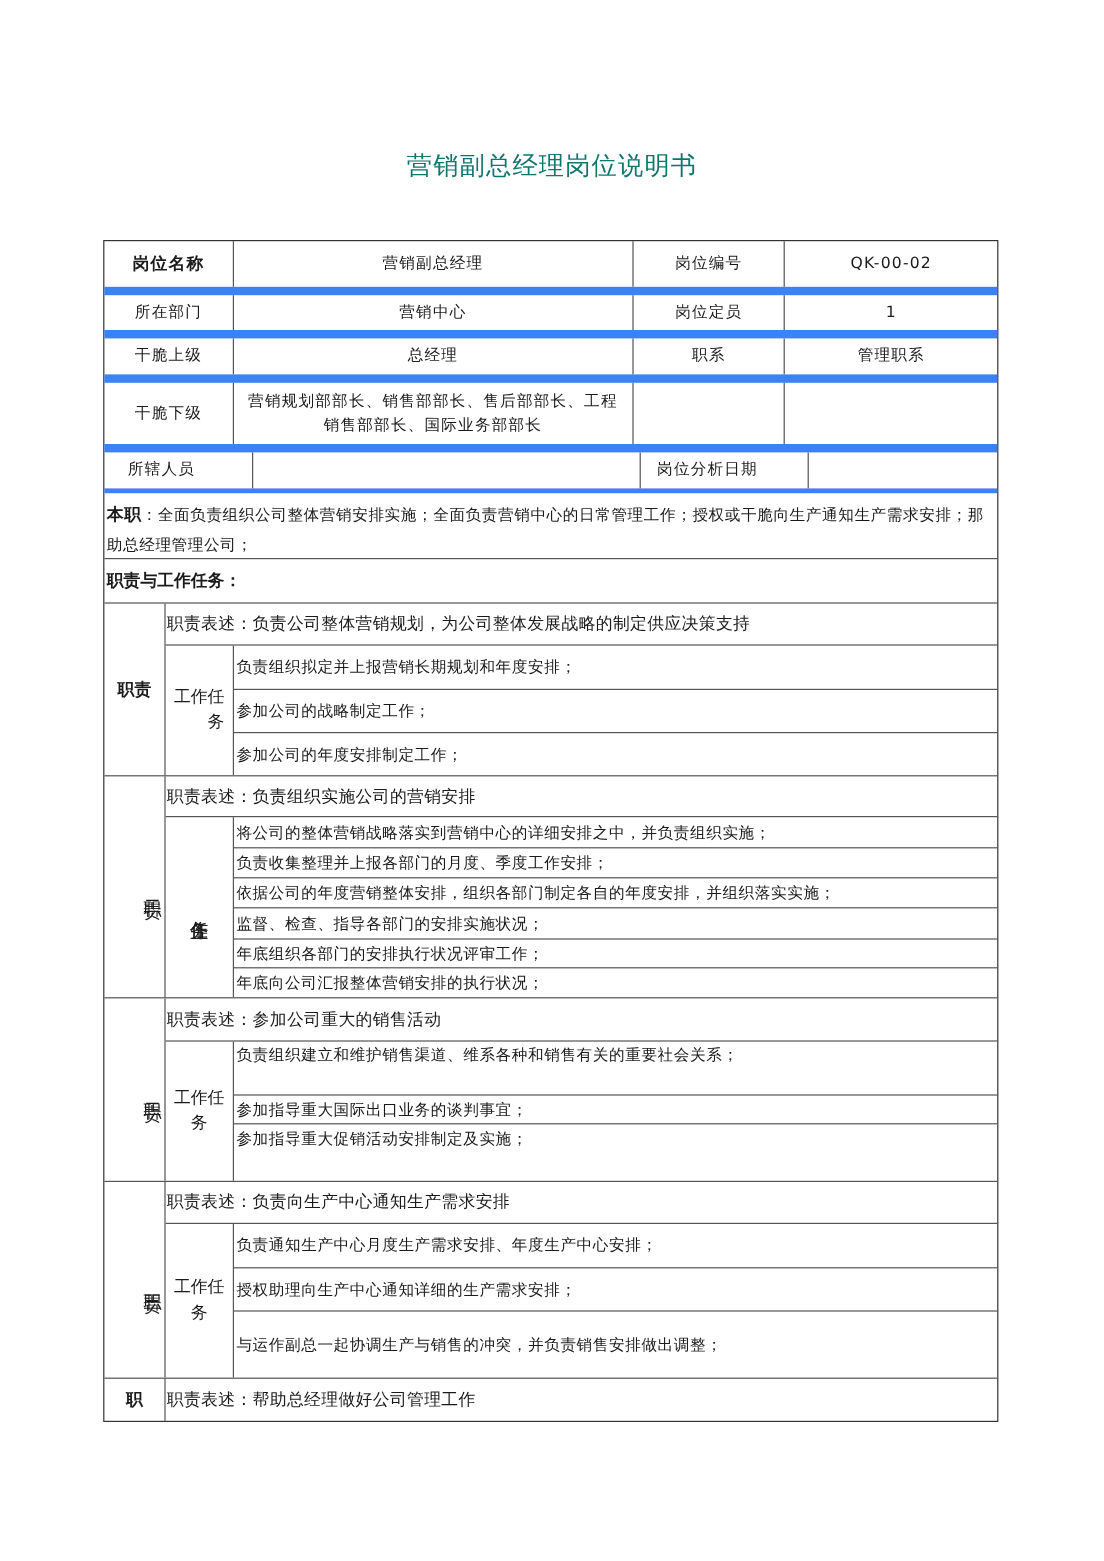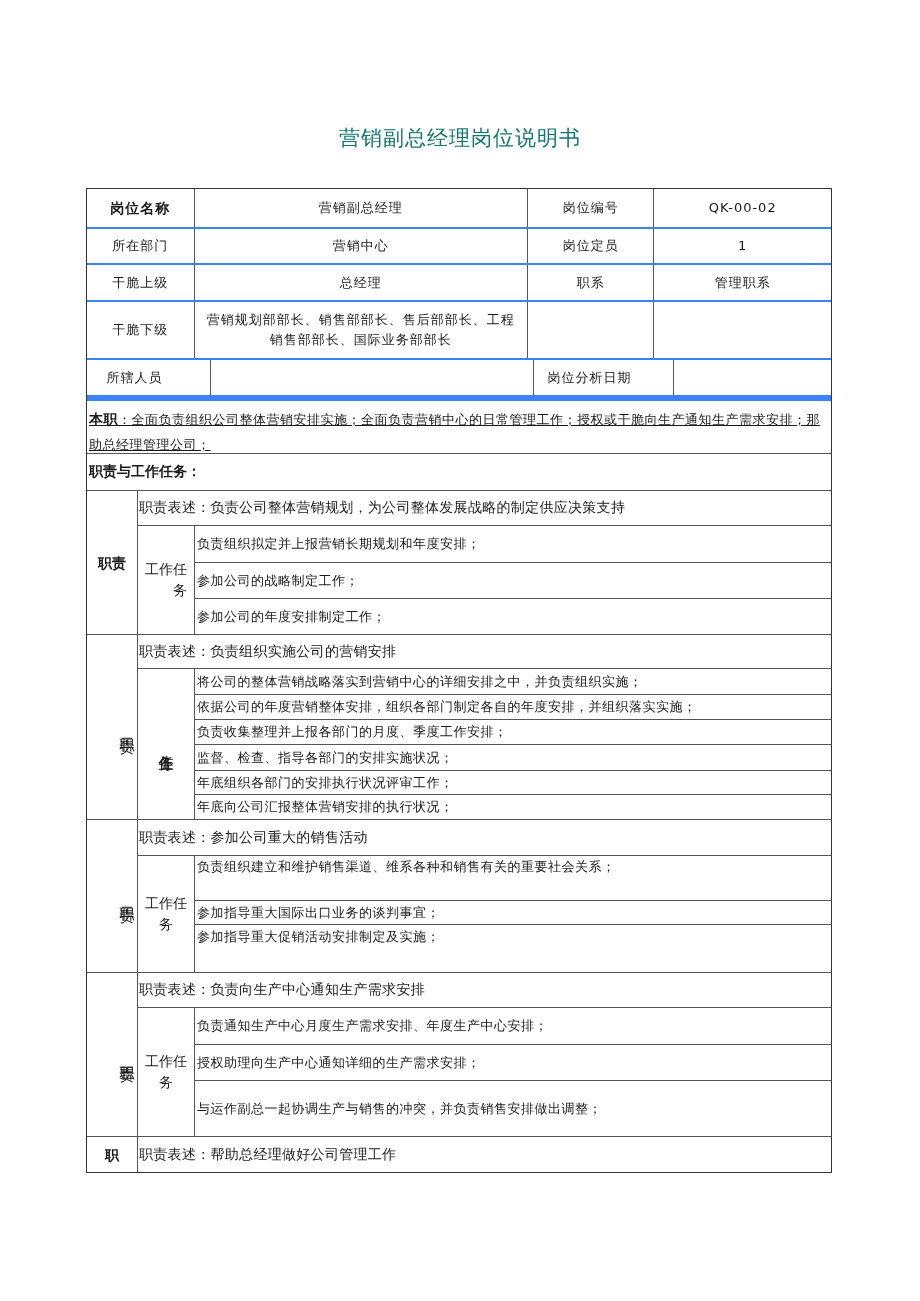--- a/index.html
+++ b/index.html
@@ -23,28 +23,28 @@
       text-align: center;
       font-size: 21px;
       letter-spacing: 1px;
       font-family: "DejaVu Sans", "Liberation Sans", sans-serif;
       font-weight: normal;
       color: #0f766e;
     }
     .doc {
       position: absolute;
       left: 86px;
-      top: 188px;
+      top: 200px;
       width: 746px;
       border: 1px solid #333;
       box-sizing: border-box;
     }
     .row {
       display: flex;
-      border-top: 2px solid #3b82f6;
+      border-top: 7px solid #3b82f6;
       box-sizing: border-box;
     }
     .row:first-child { border-top: none; }
     .cell {
       box-sizing: border-box;
       display: flex;
       align-items: center;
       justify-content: center;
       text-align: center;
       font-size: 13px;
@@ -55,27 +55,26 @@
     }
     .cell:first-child { border-left: none; }
     .c1 { width: 107px; }
     .c2 { width: 334px; }
     .c3 { width: 127px; }
     .c4 { width: 178px; }
     .bold { font-weight: bold; font-family: "DejaVu Sans", "Liberation Sans", sans-serif; font-size: 14px; }
     .sans { font-family: "DejaVu Sans", "Liberation Sans", sans-serif; }
 
     .fullrow {
-      border-top: 6px solid #3b82f6;
+      border-top: 4px solid #3b82f6;
       box-sizing: border-box;
       padding: 6px 2px 4px 2px;
       font-size: 13px;
       line-height: 25px;
       letter-spacing: 0.5px;
-      text-decoration: underline;
     }
     .fullrow .lead {
       font-weight: bold;
       font-family: "DejaVu Sans", "Liberation Sans", sans-serif;
       font-size: 14px;
     }
     .heading-row {
       border-top: 1px solid #555;
       box-sizing: border-box;
       height: 37px;
@@ -231,22 +230,22 @@
   </div>
 
   <div class="duty" style="height:185px;">
     <div class="duty-label vertical" style="align-items:flex-start;">职责二</div>
     <div class="duty-body">
       <div class="duty-desc">职责表述：负责组织实施公司的营销安排</div>
       <div class="duty-tasks">
         <div class="task-label vertical">作务上任</div>
         <div class="task-list">
           <div class="task" style="height:25px;">将公司的整体营销战略落实到营销中心的详细安排之中，并负责组织实施；</div>
+          <div class="task" style="height:25px;">负责收集整理并上报各部门的月度、季度工作安排；</div>
           <div class="task" style="height:25px;">依据公司的年度营销整体安排，组织各部门制定各自的年度安排，并组织落实实施；</div>
-          <div class="task" style="height:25px;">负责收集整理并上报各部门的月度、季度工作安排；</div>
           <div class="task" style="height:26px;">监督、检查、指导各部门的安排实施状况；</div>
           <div class="task" style="height:24px;">年底组织各部门的安排执行状况评审工作；</div>
           <div class="task" style="height:25px;">年底向公司汇报整体营销安排的执行状况；</div>
         </div>
       </div>
     </div>
   </div>
 
   <div class="duty" style="height:153px;">
     <div class="duty-label vertical">职责二</div>

